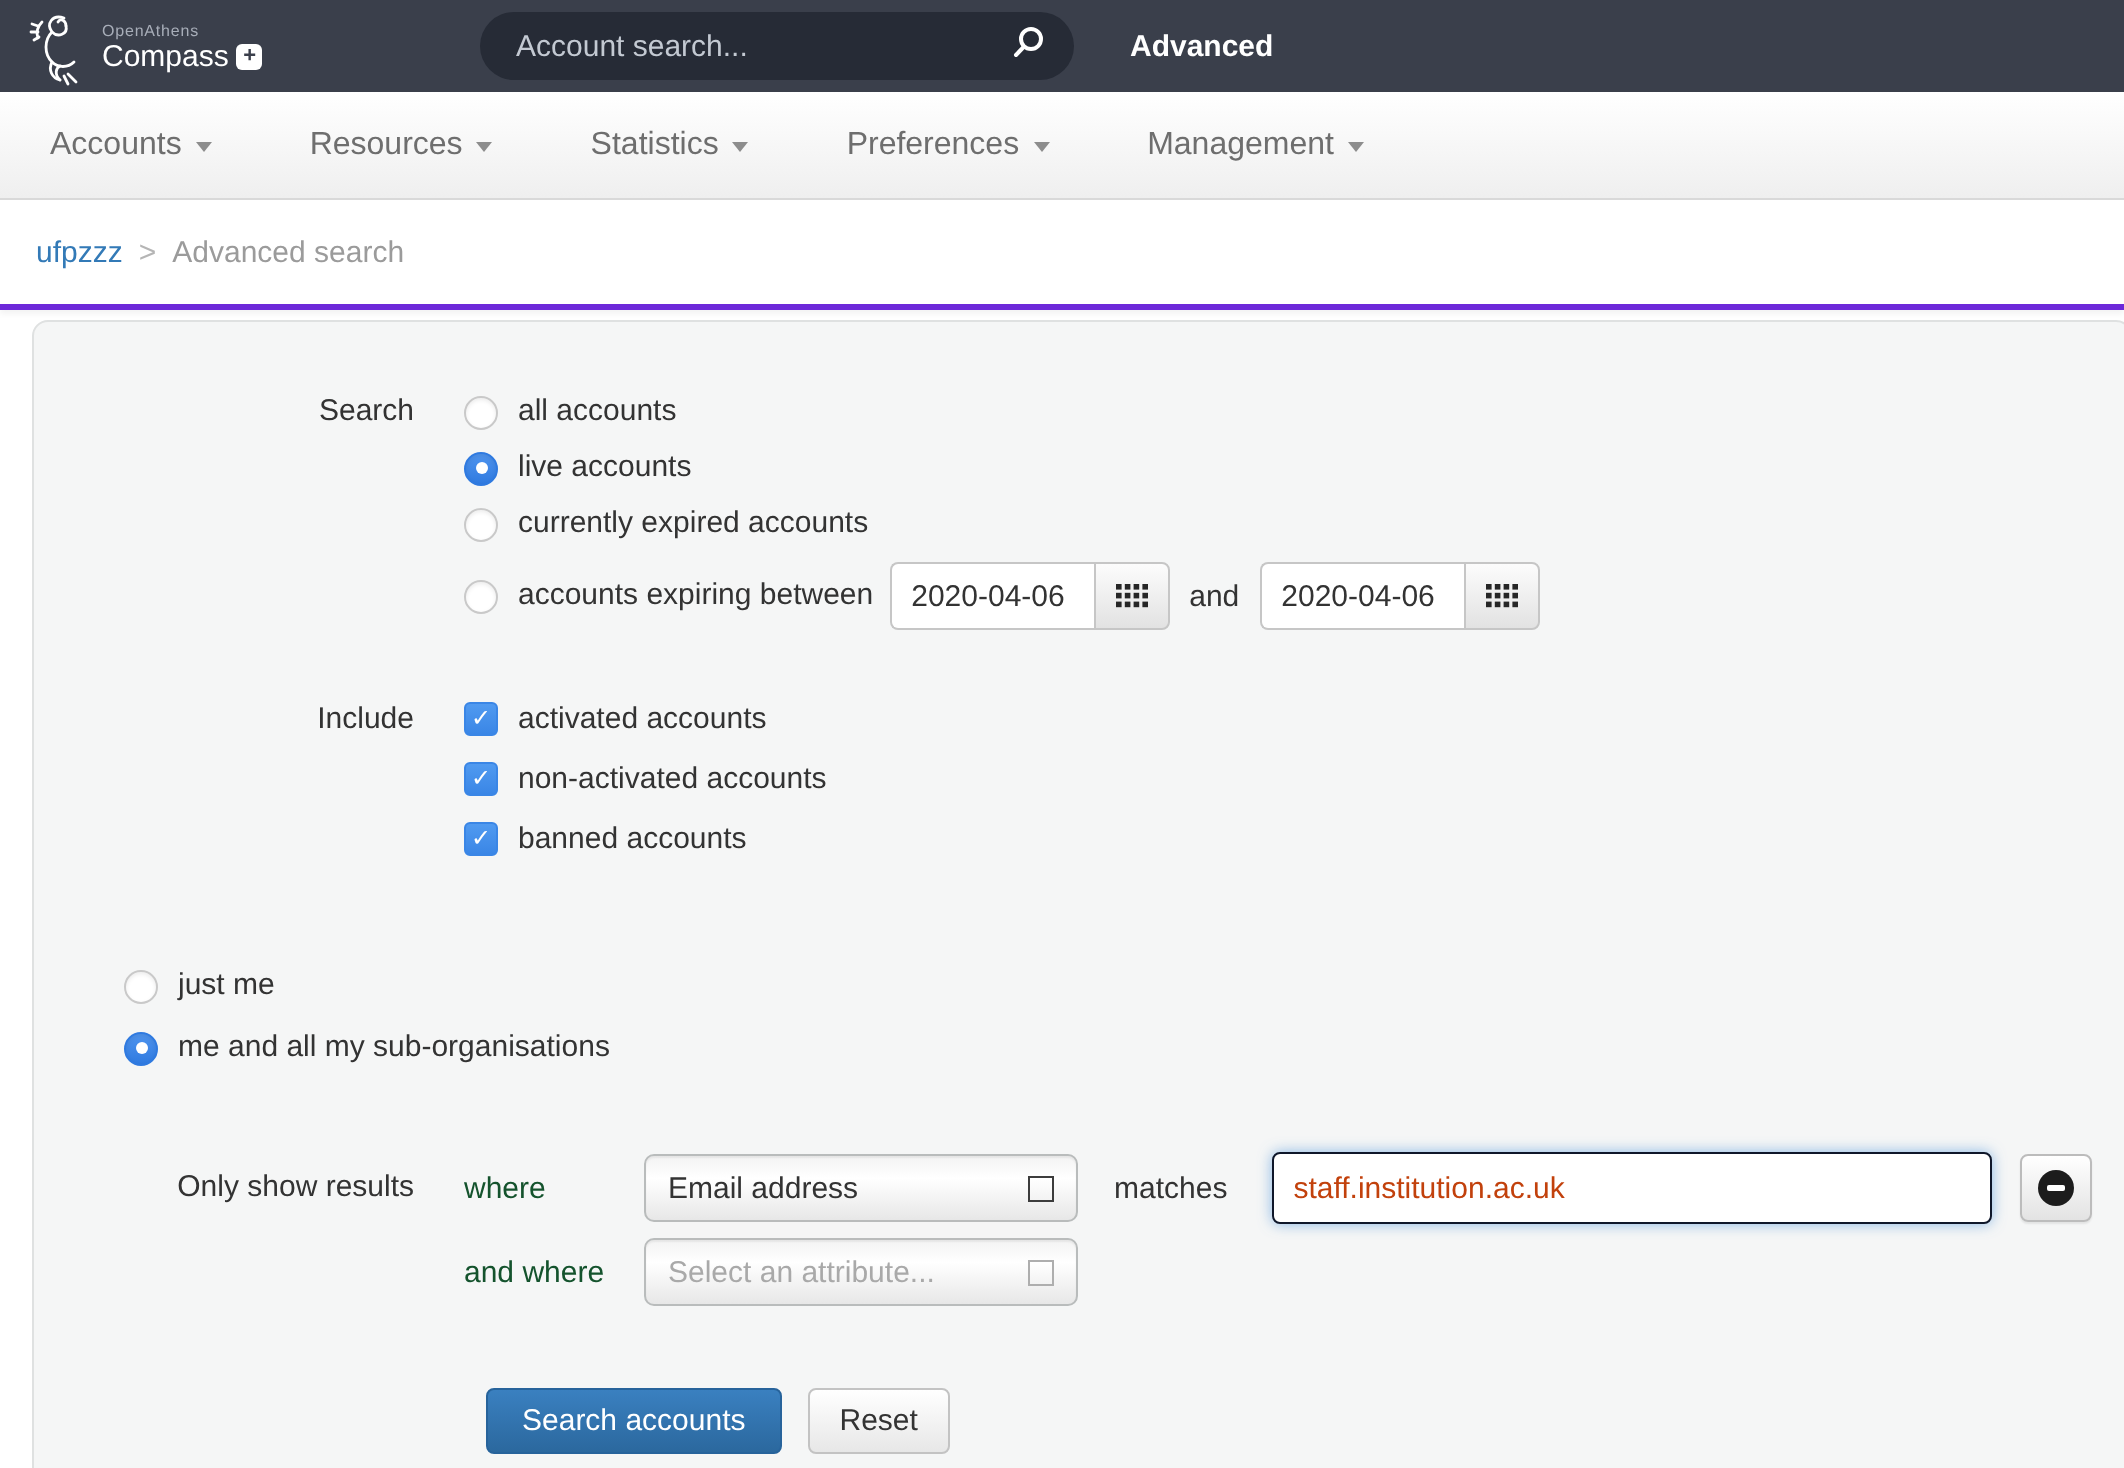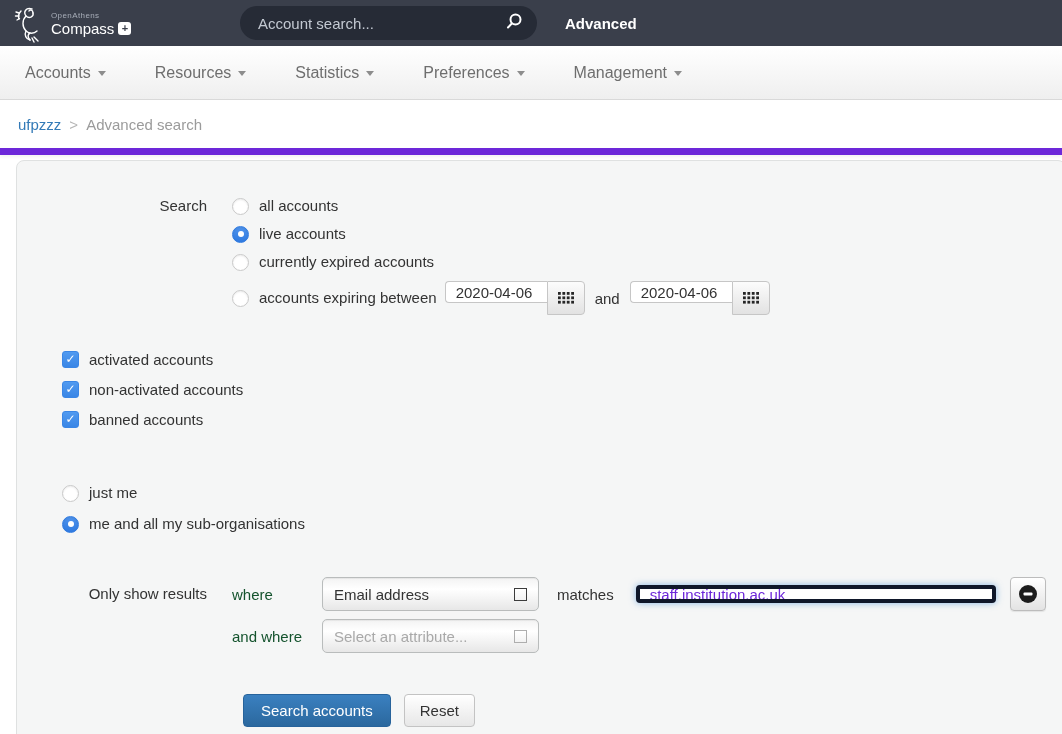--- a/index.html
+++ b/index.html
@@ -26,21 +26,21 @@
 
   
   .navbar { height:54px; background:linear-gradient(#ffffff,#efefef);
     border-bottom:1px solid #d9d9d9; display:flex; align-items:center; padding-left:25px; }
   .nav-item { display:flex; align-items:center; gap:7px; margin-right:49px;
     font-size:16px; color:#6e6e6e; cursor:pointer; }
   .caret { width:0; height:0; border-left:4.5px solid transparent;
     border-right:4.5px solid transparent; border-top:5px solid #8d8d8d; margin-top:2px; }
 
   
-  .breadcrumb { height:55px; background:#fff; border-bottom:7px solid #6d28d9;
+  .breadcrumb { height:55px; background:#fff; border-bottom:3px solid #6d28d9;
     box-shadow:0 2px 3px rgba(0,0,0,.05); display:flex; align-items:center;
     padding-left:18px; gap:8px; font-size:15px; position:relative; z-index:2; }
   .crumb-link { color:#337ab7; cursor:pointer; }
   .crumb-sep { color:#b5b5b5; }
   .crumb-current { color:#9b9b9b; }
 
   
   .main { height:579px; padding-top:5px; background:#fff; }
   .panel { margin-left:16px; margin-right:-4px; height:640px; background:#f5f6f6;
     border:1px solid #dfe1e1; border-radius:8px; padding:36px 0 0 20px; }
@@ -62,21 +62,21 @@
   .radio.checked { background:linear-gradient(#4f94ee,#2f7ae0); border-color:#2f7ae0; }
   .radio.checked::after { content:''; position:absolute; left:50%; top:50%;
     width:6px; height:6px; border-radius:50%; background:#fff; transform:translate(-50%,-50%); }
 
   .checkbox { width:17px; height:17px; border-radius:3px;
     background:linear-gradient(#509af0,#3a86e6); border:1px solid #3a86e6; flex-shrink:0;
     color:#fff; font-size:12px; font-weight:bold; line-height:15px; text-align:center;
     font-family:"DejaVu Sans", sans-serif; cursor:pointer; }
 
   .dategroup { display:flex; margin-left:8px; }
-  .date-input { width:102px; height:22px; background:#fff; border:1px solid #c6c6c6;
+  .date-input { width:102px; height:34px; background:#fff; border:1px solid #c6c6c6;
     border-right:none; border-radius:4px 0 0 4px; padding:0 10px; font-size:15px;
     color:#333; font-family:inherit; outline:none; }
   .cal-btn { width:38px; height:34px; border:1px solid #c6c6c6; border-radius:0 4px 4px 0;
     background:linear-gradient(#fcfcfc,#e2e2e2); display:flex; align-items:center;
     justify-content:center; cursor:pointer; }
   .and-label { margin:0 10px; font-size:15px; color:#333; align-self:center; }
 
   .mb-g1 { margin-bottom:36px; }
   .mb-g2 { margin-bottom:43px; }
   .mb-g3 { margin-bottom:34px; }
@@ -86,23 +86,23 @@
   .prefix { width:90px; font-size:15px; color:#14532d; flex-shrink:0; }
   .select { width:217px; height:34px; border:1px solid #b9bcbc; border-radius:5px;
     background:linear-gradient(#f3f3f3 0%, #ffffff 35%, #e7e7e7 100%);
     box-shadow:inset 0 1px 1px rgba(0,0,0,.06); display:flex; align-items:center;
     justify-content:space-between; padding:0 11px; font-size:15px; color:#333;
     cursor:pointer; flex-shrink:0; }
   .select .sq { width:13px; height:13px; border:1.5px solid #3c3c3c; }
   .select.placeholder { color:#a9a9a9; }
   .select.placeholder .sq { border-color:#aeaeae; }
   .matches-label { margin-left:18px; margin-right:22px; font-size:15px; color:#333; }
-  .match-input { width:360px; height:18px; border:4px solid #0f172a; border-radius:4px;
+  .match-input { width:360px; height:36px; border:1px solid #0f172a; border-radius:4px;
     box-shadow:0 0 7px rgba(100,160,222,.75); padding:0 10px; font-size:15px;
-    color:#6d28d9; font-family:inherit; outline:none; background:#fff; }
+    color:#c2410c; font-family:inherit; outline:none; background:#fff; }
   .minus-btn { width:36px; height:34px; margin-left:14px; border:1px solid #bcbcbc;
     border-radius:4px; background:linear-gradient(#ffffff,#e3e3e3);
     box-shadow:0 1px 1px rgba(0,0,0,.08); display:flex; align-items:center;
     justify-content:center; cursor:pointer; }
   .minus-icon { width:18px; height:18px; border-radius:50%; background:#1c1c1c; position:relative; }
   .minus-icon::after { content:''; position:absolute; left:50%; top:50%;
     transform:translate(-50%,-50%); width:9px; height:3px; background:#fff; border-radius:1px; }
 
   .btn-row { display:flex; align-items:center;margin-left:36px; }
   .btn-primary { height:33px; padding:0 17px; border:1px solid #27639b; border-radius:4px;
@@ -240,20 +240,21 @@
                     <rect x="13.2" y="8.8" width="2.8" height="2.8"></rect>
                 </g>
               </svg>
             </span>
           </span>
         </div>
       </div>
     </div>
 
     <div class="group mb-g2">
+      <div class="group-label">Include</div>
       <div class="group-controls">
         <div class="choice-row cb">
           <span class="checkbox">✓</span>
           <span class="choice-label">activated accounts</span>
         </div>
         <div class="choice-row cb">
           <span class="checkbox">✓</span>
           <span class="choice-label">non-activated accounts</span>
         </div>
         <div class="choice-row cb">

